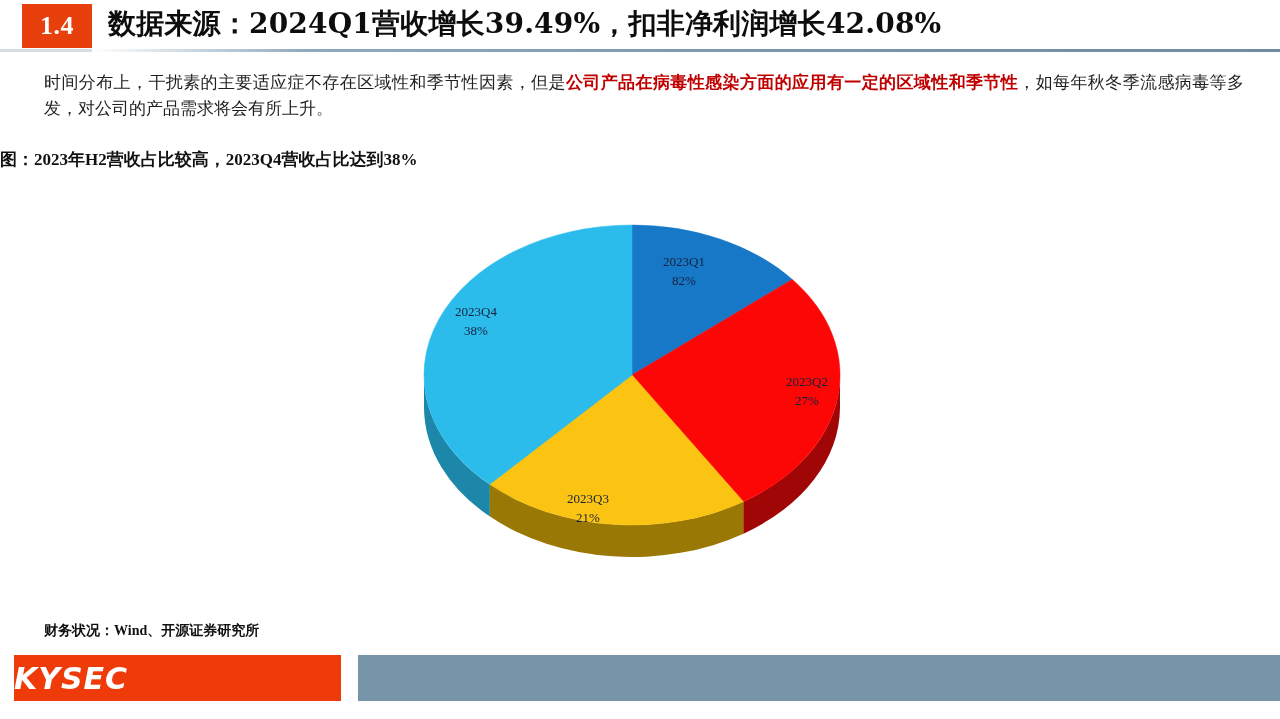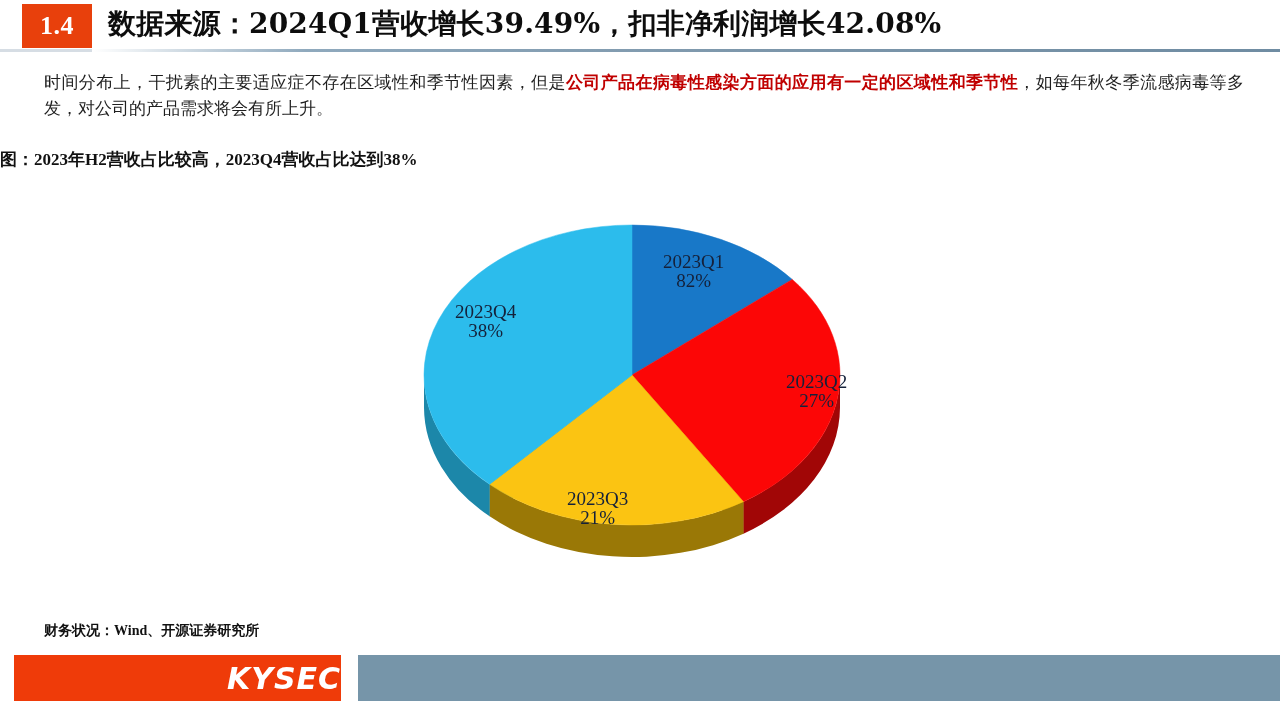--- a/index.html
+++ b/index.html
@@ -107,21 +107,21 @@
   }
   #pie-svg {
     position: absolute;
     left: 0;
     top: 0;
   }
   .slice-label {
     position: absolute;
     text-align: center;
     font-family: "Liberation Serif", "DejaVu Serif", serif;
-    font-size: 19px;
+    font-size: 13px;
     line-height: 19px;
     color: #15213a;
     white-space: nowrap;
   }
 
   
   #source-note {
     position: absolute;
     left: 44px;
     top: 622px;
@@ -132,21 +132,21 @@
   }
   #footer-bar-brand {
     position: absolute;
     left: 14px;
     top: 655px;
     width: 327px;
     height: 46px;
     background: #ef3b09;
     display: flex;
     align-items: center;
-    justify-content: flex-end;
+    justify-content: flex-start;
   }
   #footer-brand-text {
     color: #ffffff;
     font-family: "DejaVu Sans", "Liberation Sans", sans-serif;
     font-weight: bold;
     font-style: italic;
     font-size: 30px;
     letter-spacing: 1px;
   }
   #footer-bar-accent {

